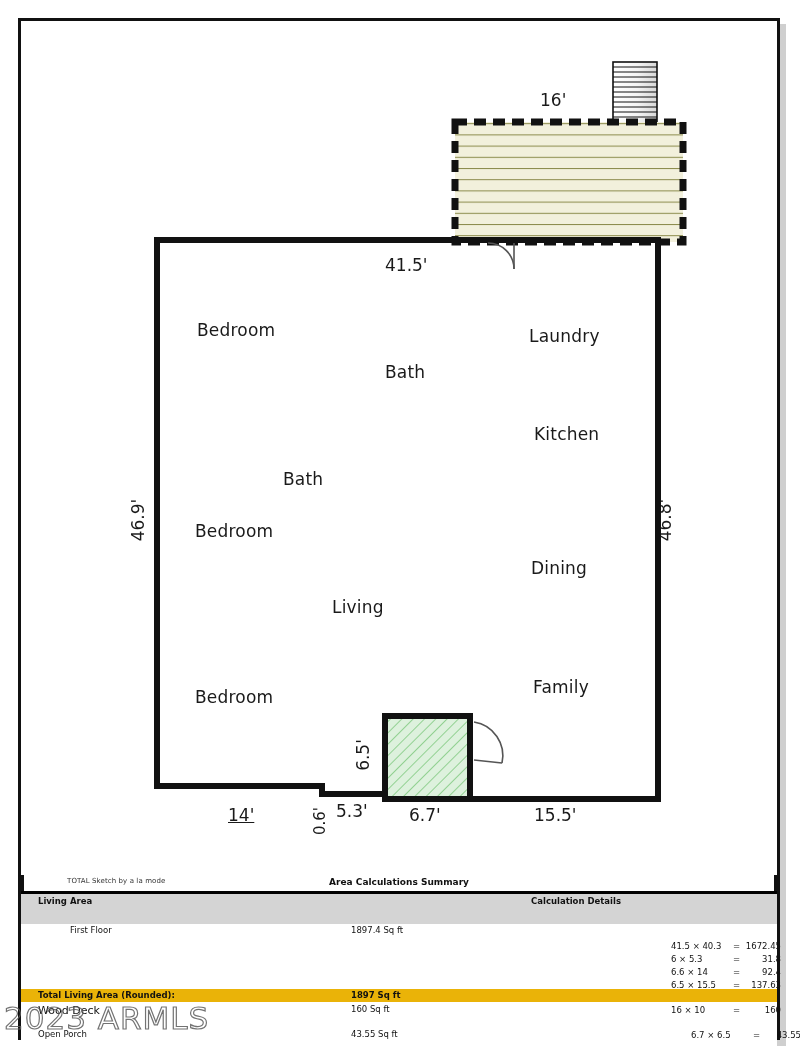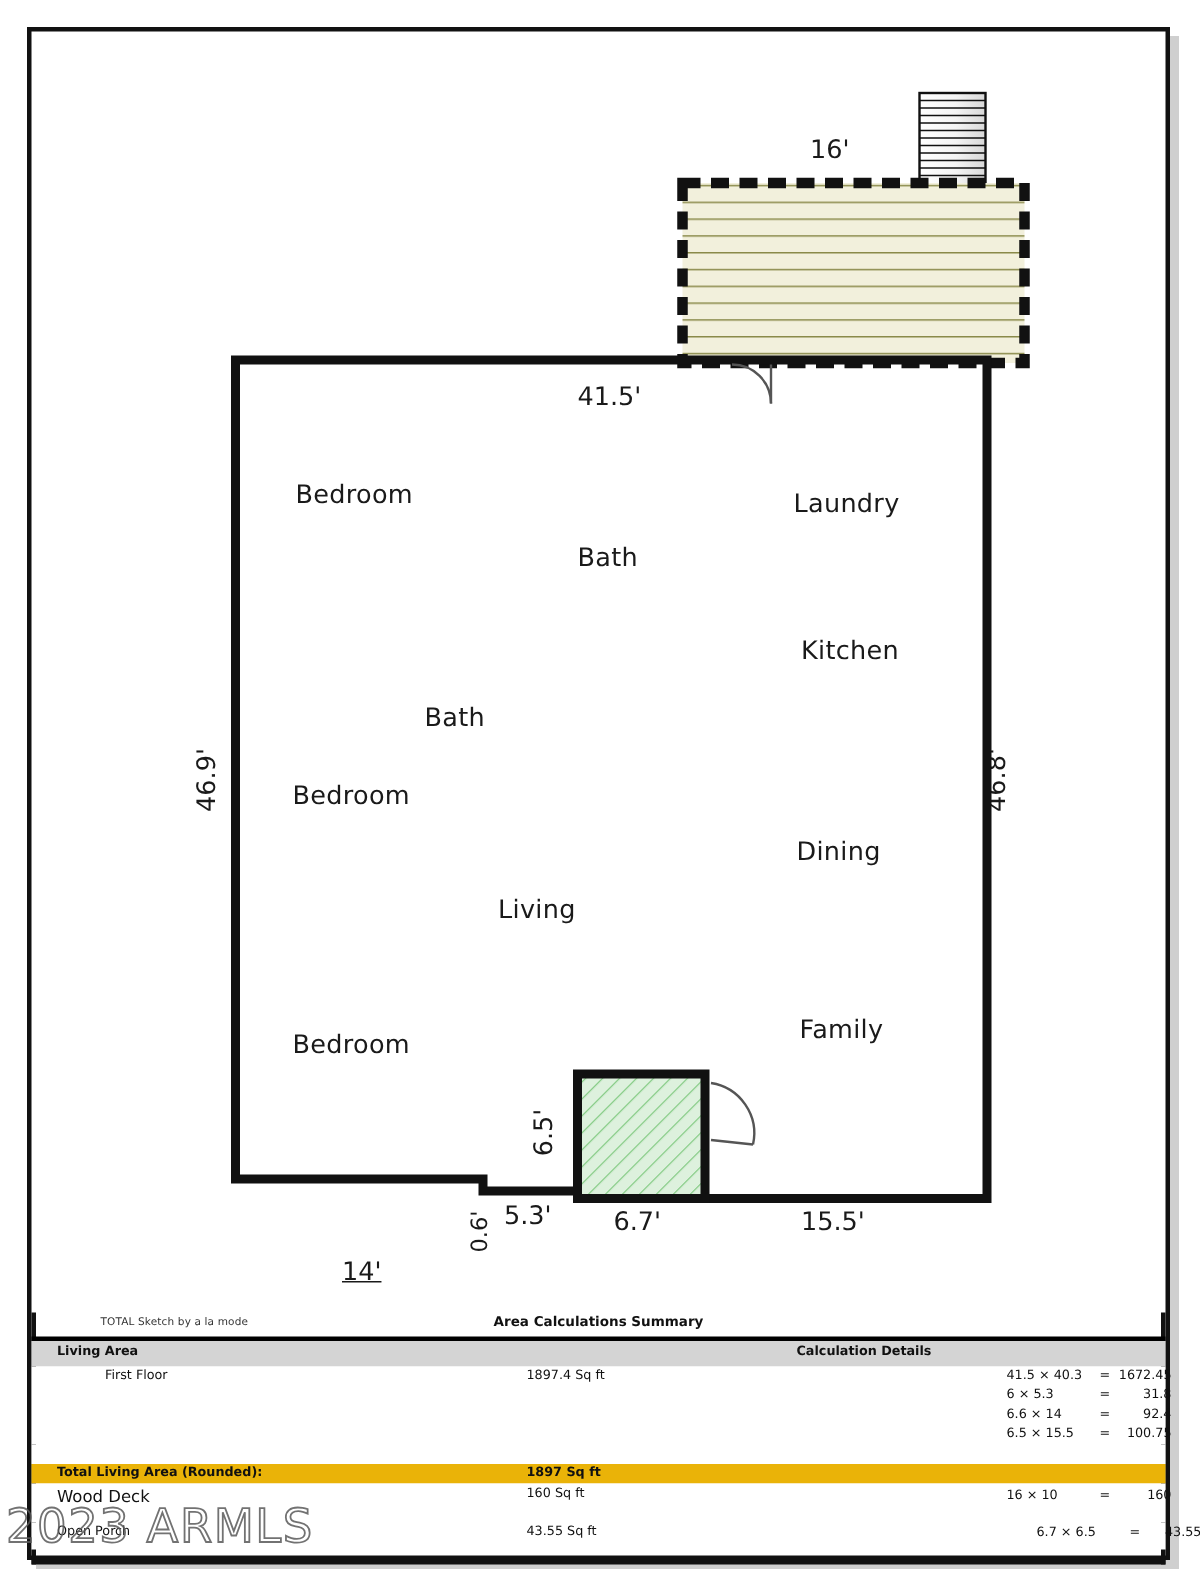--- a/index.html
+++ b/index.html
@@ -112,21 +112,21 @@
     font-weight: bold;
     color: #111111;
   }
   .rule-thick {
     height: 3px;
     background: #000000;
     margin: 0;
   }
   .band {
     background: #d4d4d4;
-    height: 17px;
+    height: 30px;
     position: relative;
   }
   .band-label {
     position: absolute;
     left: 17px;
     top: 2px;
     font-size: 8.5px;
     font-weight: bold;
     color: #111111;
   }
@@ -155,21 +155,21 @@
     position: absolute;
     left: 330px;
     top: 1px;
     font-size: 8.5px;
     color: #111111;
   }
   .row .cell-area.bold { font-weight: bold; }
   .calc-block {
     position: absolute;
     left: 650px;
-    top: 0;
+    top: 16px;
     width: 110px;
     font-size: 8.5px;
     color: #111111;
   }
   .calc-line {
     position: relative;
     height: 13px;
   }
   .calc-expr {
     position: absolute;
@@ -298,21 +298,21 @@
     <div class="deck-label" style="left:455px; top:187px; width:228px;">Deck</div>
 
     <div class="porch-label" style="left:385px; top:730px; width:85px;">Cvd</div>
     <div class="porch-label" style="left:385px; top:758px; width:85px;">Porch</div>
 
     <div class="dim-label" style="left:540px; top:90px;">16'</div>
     <div class="dim-label dim-vert" style="left:661px; top:172px;">10'</div>
     <div class="dim-label" style="left:385px; top:255px;">41.5'</div>
     <div class="dim-label dim-vert" style="left:117px; top:510px;">46.9'</div>
     <div class="dim-label dim-vert" style="left:644px; top:510px;">46.8'</div>
-    <div class="dim-label" style="left:228px; top:838px;text-decoration:underline;">14'</div>
+    <div class="dim-label" style="left:228px; top:805px;text-decoration:underline;">14'</div>
     <div class="dim-label dim-vert" style="left:306px; top:812px; font-size:15px;">0.6'</div>
     <div class="dim-label" style="left:336px; top:801px;">5.3'</div>
     <div class="dim-label dim-vert" style="left:347px; top:745px;">6.5'</div>
     <div class="dim-label" style="left:409px; top:805px;">6.7'</div>
     <div class="dim-label" style="left:534px; top:805px;">15.5'</div>
   </div>
 
   <div id="summary-frame"></div>
   <div id="summary">
 
@@ -343,21 +343,21 @@
           <span class="calc-val">31.8</span>
         </div>
         <div class="calc-line">
           <span class="calc-expr">6.6 × 14</span>
           <span class="calc-eq">=</span>
           <span class="calc-val">92.4</span>
         </div>
         <div class="calc-line">
           <span class="calc-expr">6.5 × 15.5</span>
           <span class="calc-eq">=</span>
-          <span class="calc-val">100.75</span>
+          <span class="calc-val">137.63</span>
         </div>
       </div>
     </div>
 
     <div class="spacer"></div>
 
     <div class="row">
       <div class="cell-name bold">Total Living Area (Rounded):</div>
       <div class="cell-area bold">1897 Sq ft</div>
     </div>

